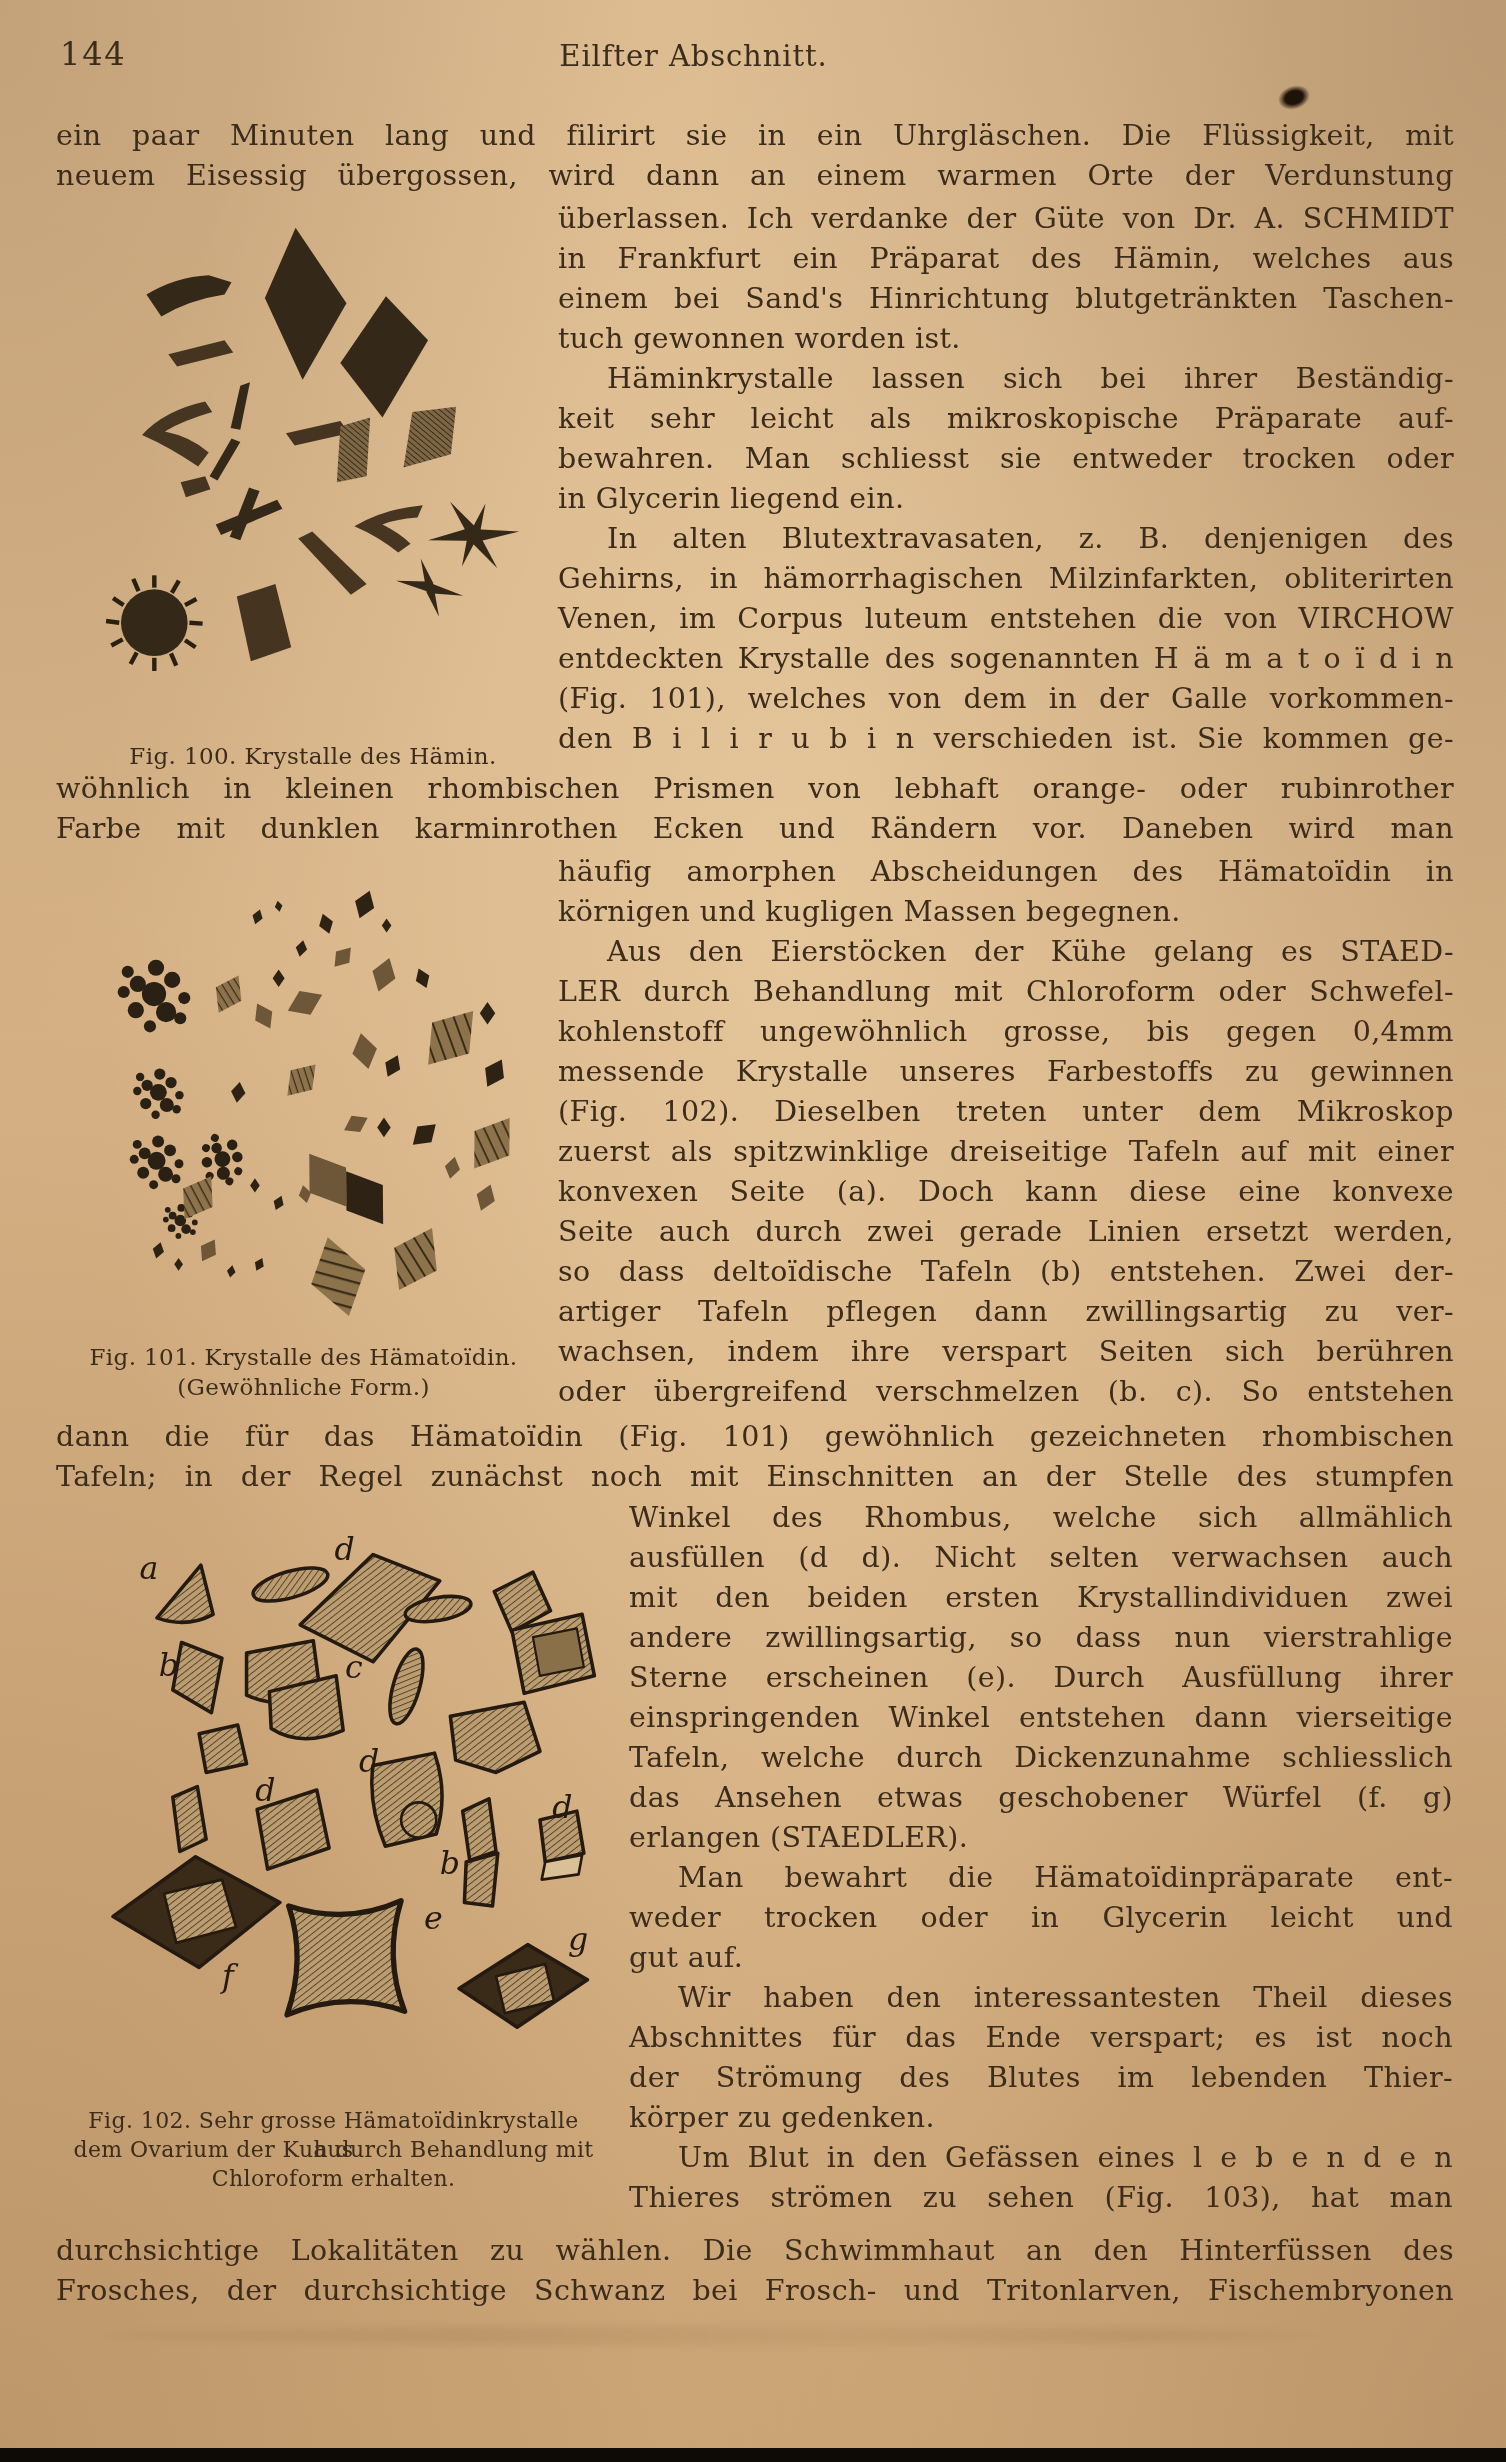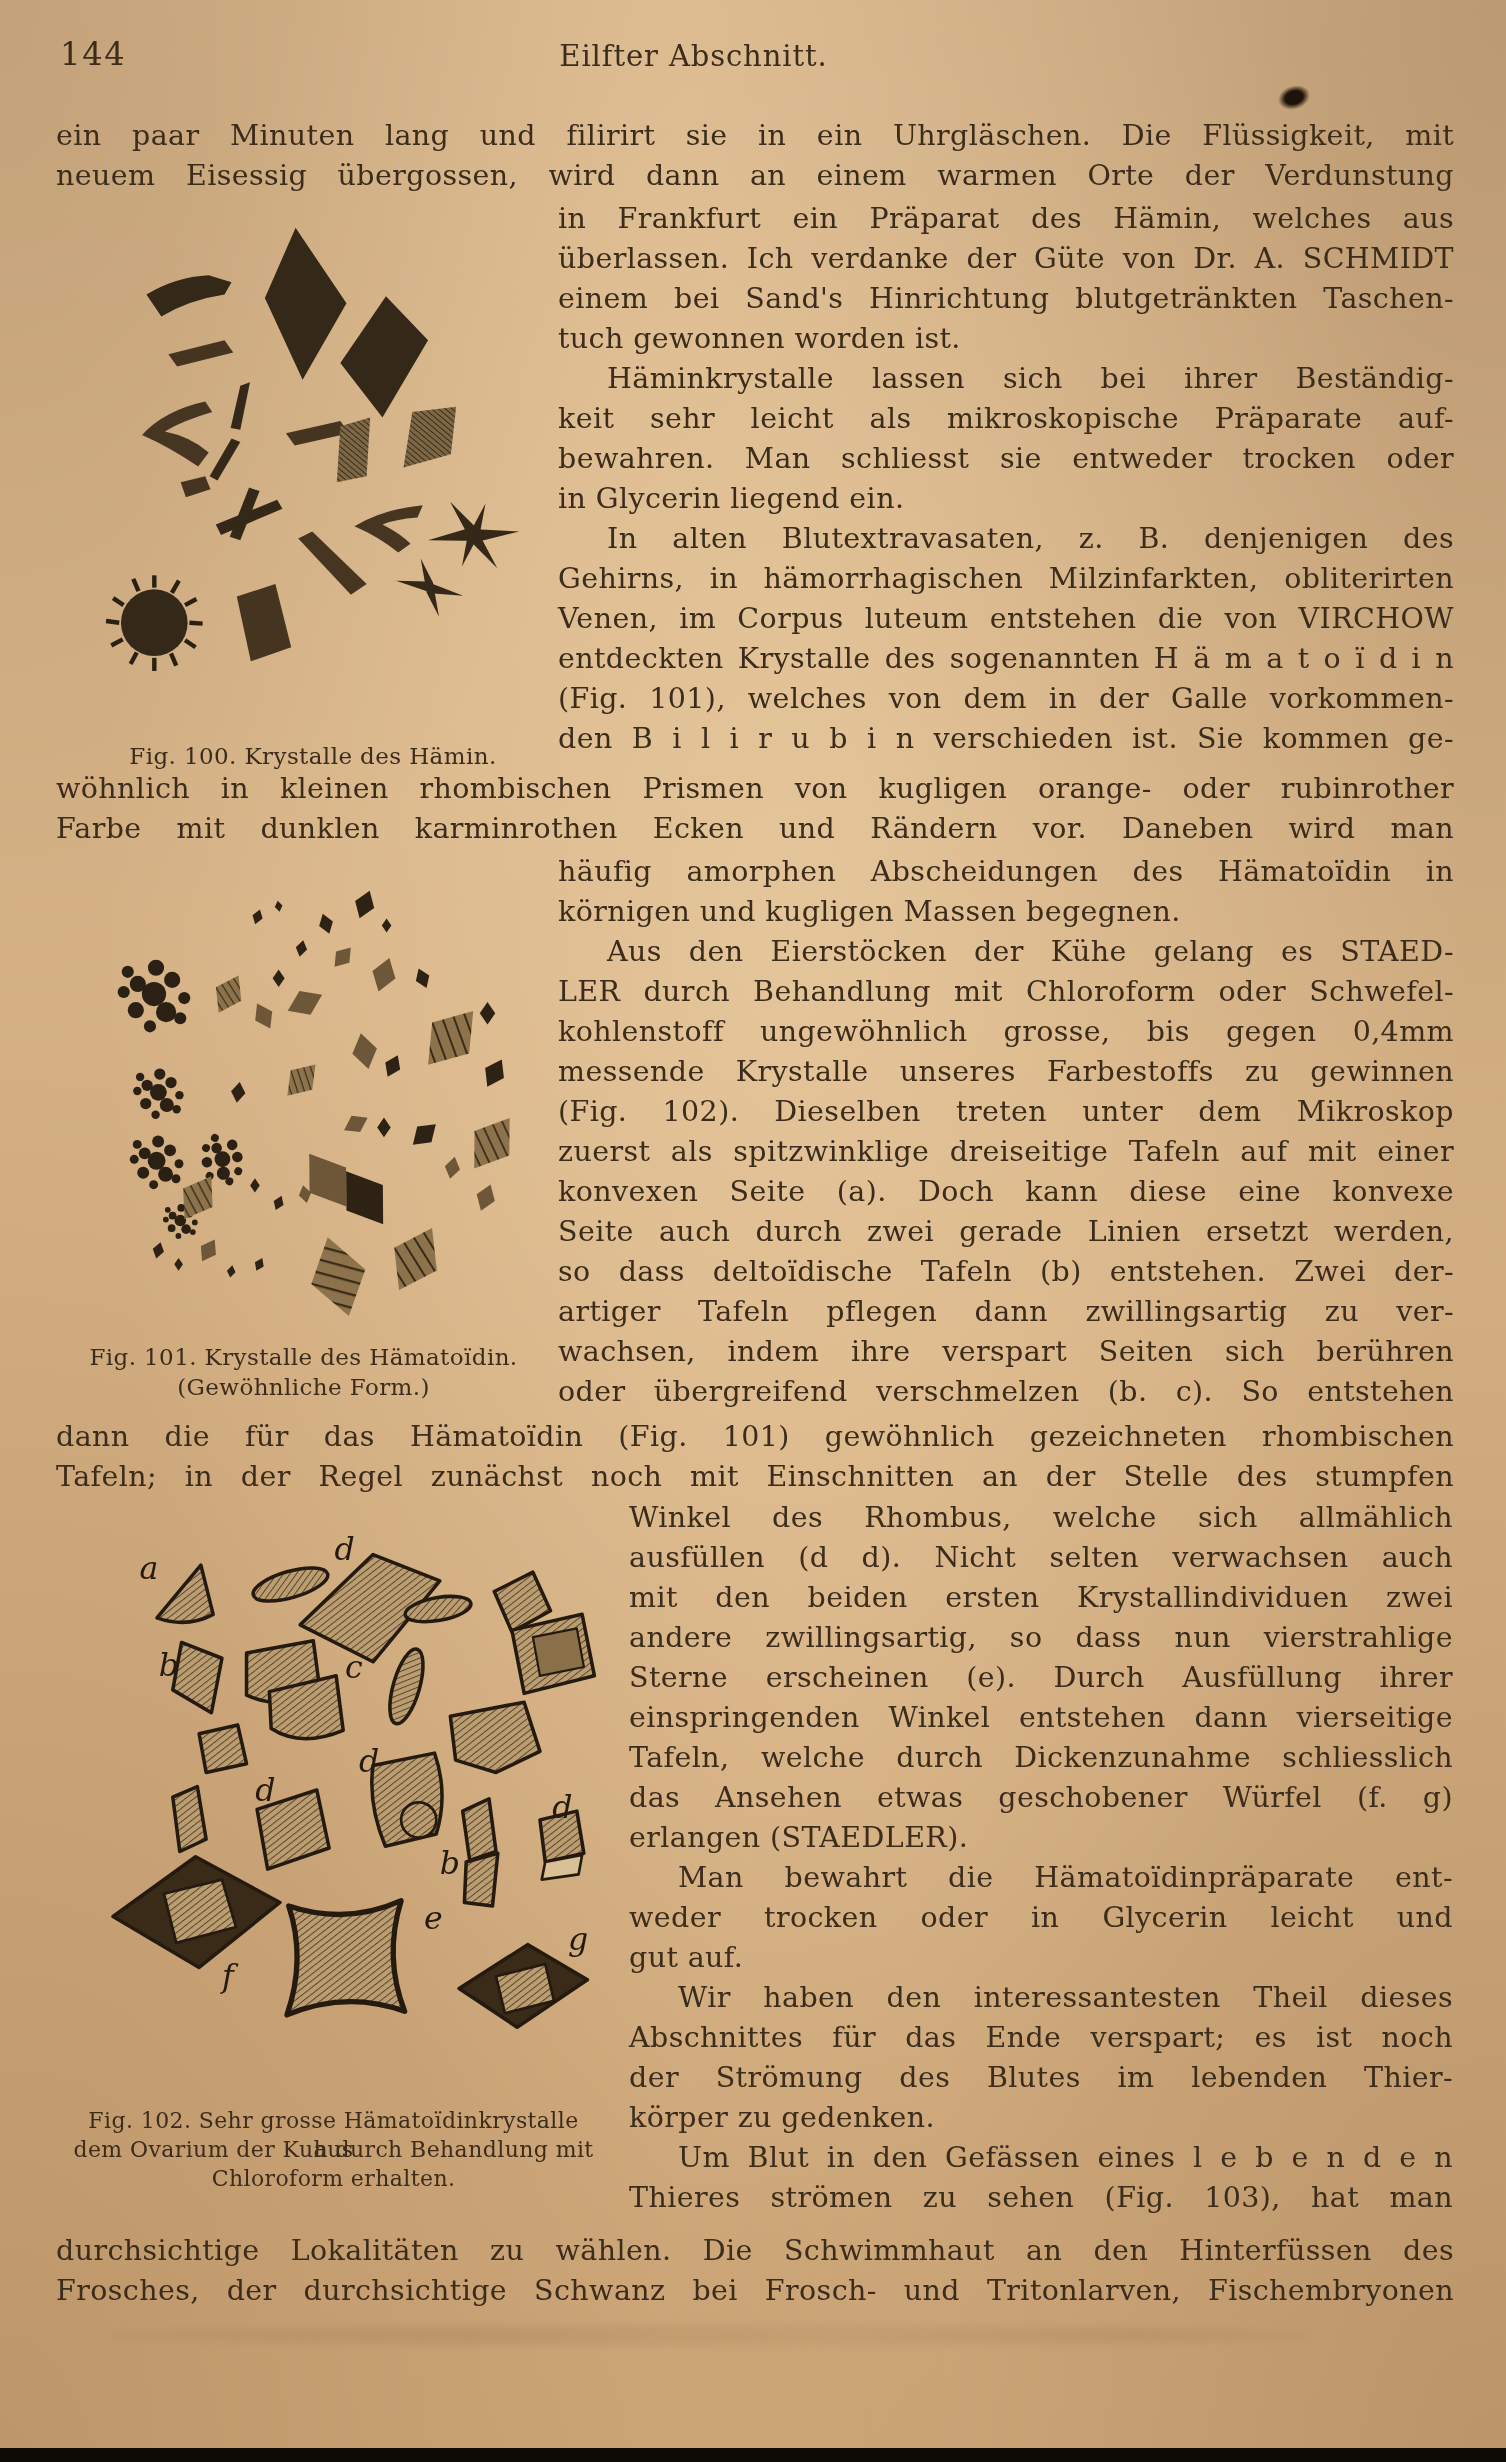--- a/index.html
+++ b/index.html
@@ -100,38 +100,38 @@
           <line x1="-18" y1="-36" x2="-24" y2="-50"></line>
       </g>
       <polygon fill="#453520" points="182,462 226,448 244,520 198,536"></polygon>
     </g>
   </svg>
   <div class="tb capblock cap100" style="left:97px;top:739px;width:432px;">
     <div class="line">Fig. 100.   Krystalle des Hämin.</div>
   </div>
 
   <div class="tb just" style="left:558px;top:199px;width:896px;">
+      <div class="line">überlassen. Ich verdanke der Güte von Dr. A. SCHMIDT</div>
       <div class="line">in Frankfurt ein Präparat des Hämin, welches aus</div>
-      <div class="line">überlassen. Ich verdanke der Güte von Dr. A. SCHMIDT</div>
       <div class="line">einem bei Sand's Hinrichtung blutgetränkten Taschen-</div>
       <div class="line end">tuch gewonnen worden ist.</div>
       <div class="line ind">Häminkrystalle lassen sich bei ihrer Beständig-</div>
       <div class="line">keit sehr leicht als mikroskopische Präparate auf-</div>
       <div class="line">bewahren.  Man schliesst sie entweder trocken oder</div>
       <div class="line end">in Glycerin liegend ein.</div>
       <div class="line ind">In alten Blutextravasaten, z. B. denjenigen des</div>
       <div class="line">Gehirns, in hämorrhagischen Milzinfarkten, obliterirten</div>
       <div class="line">Venen, im Corpus luteum entstehen die von VIRCHOW</div>
       <div class="line">entdeckten Krystalle des sogenannten H ä m a t o ï d i n</div>
       <div class="line">(Fig. 101), welches von dem in der Galle vorkommen-</div>
       <div class="line">den B i l i r u b i n verschieden ist.  Sie kommen ge-</div>
     </div>
 
   <div class="tb just" style="left:56px;top:769px;width:1398px;">
-      <div class="line">wöhnlich in kleinen rhombischen Prismen von kugligen orange- oder rubinrother</div>
+      <div class="line">wöhnlich in kleinen rhombischen Prismen von lebhaft orange- oder rubinrother</div>
       <div class="line">Farbe mit dunklen karminrothen Ecken und Rändern vor.  Daneben wird man</div>
     </div>
 
   <svg class="fig" style="left:75px;top:871px;" width="488" height="462" viewBox="0 0 556 526">
     <defs>
       <pattern id="hB" patternUnits="userSpaceOnUse" width="5" height="5" patternTransform="rotate(30)">
         <rect width="5" height="5" fill="#8d734c"></rect>
           <line x1="0" y1="0" x2="5" y2="0" stroke="#3a2b18" stroke-width="1.8"></line>
       </pattern>
       <polygon id="kr" points="0,-16 11,0 0,16 -11,0"></polygon>

